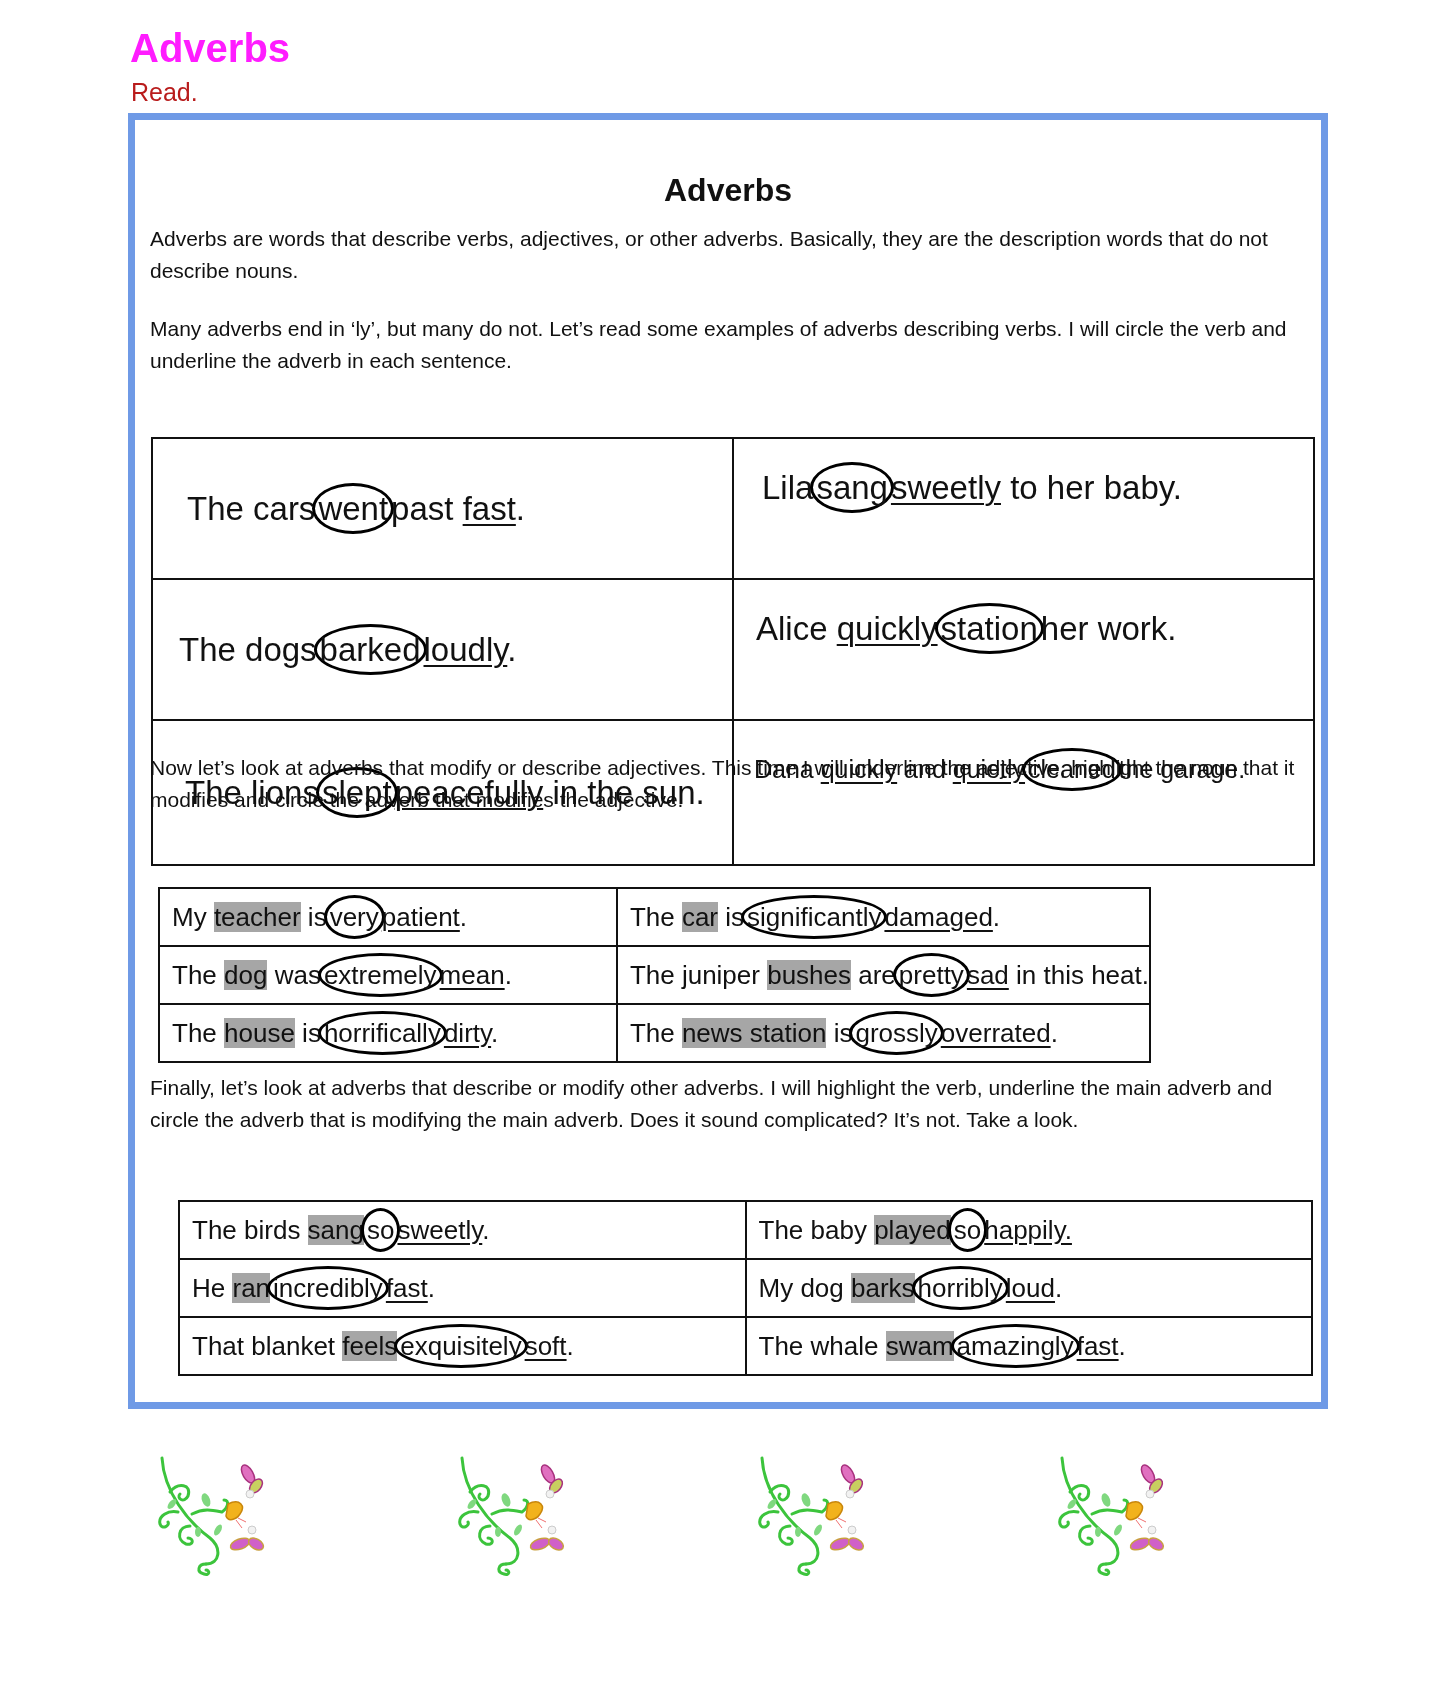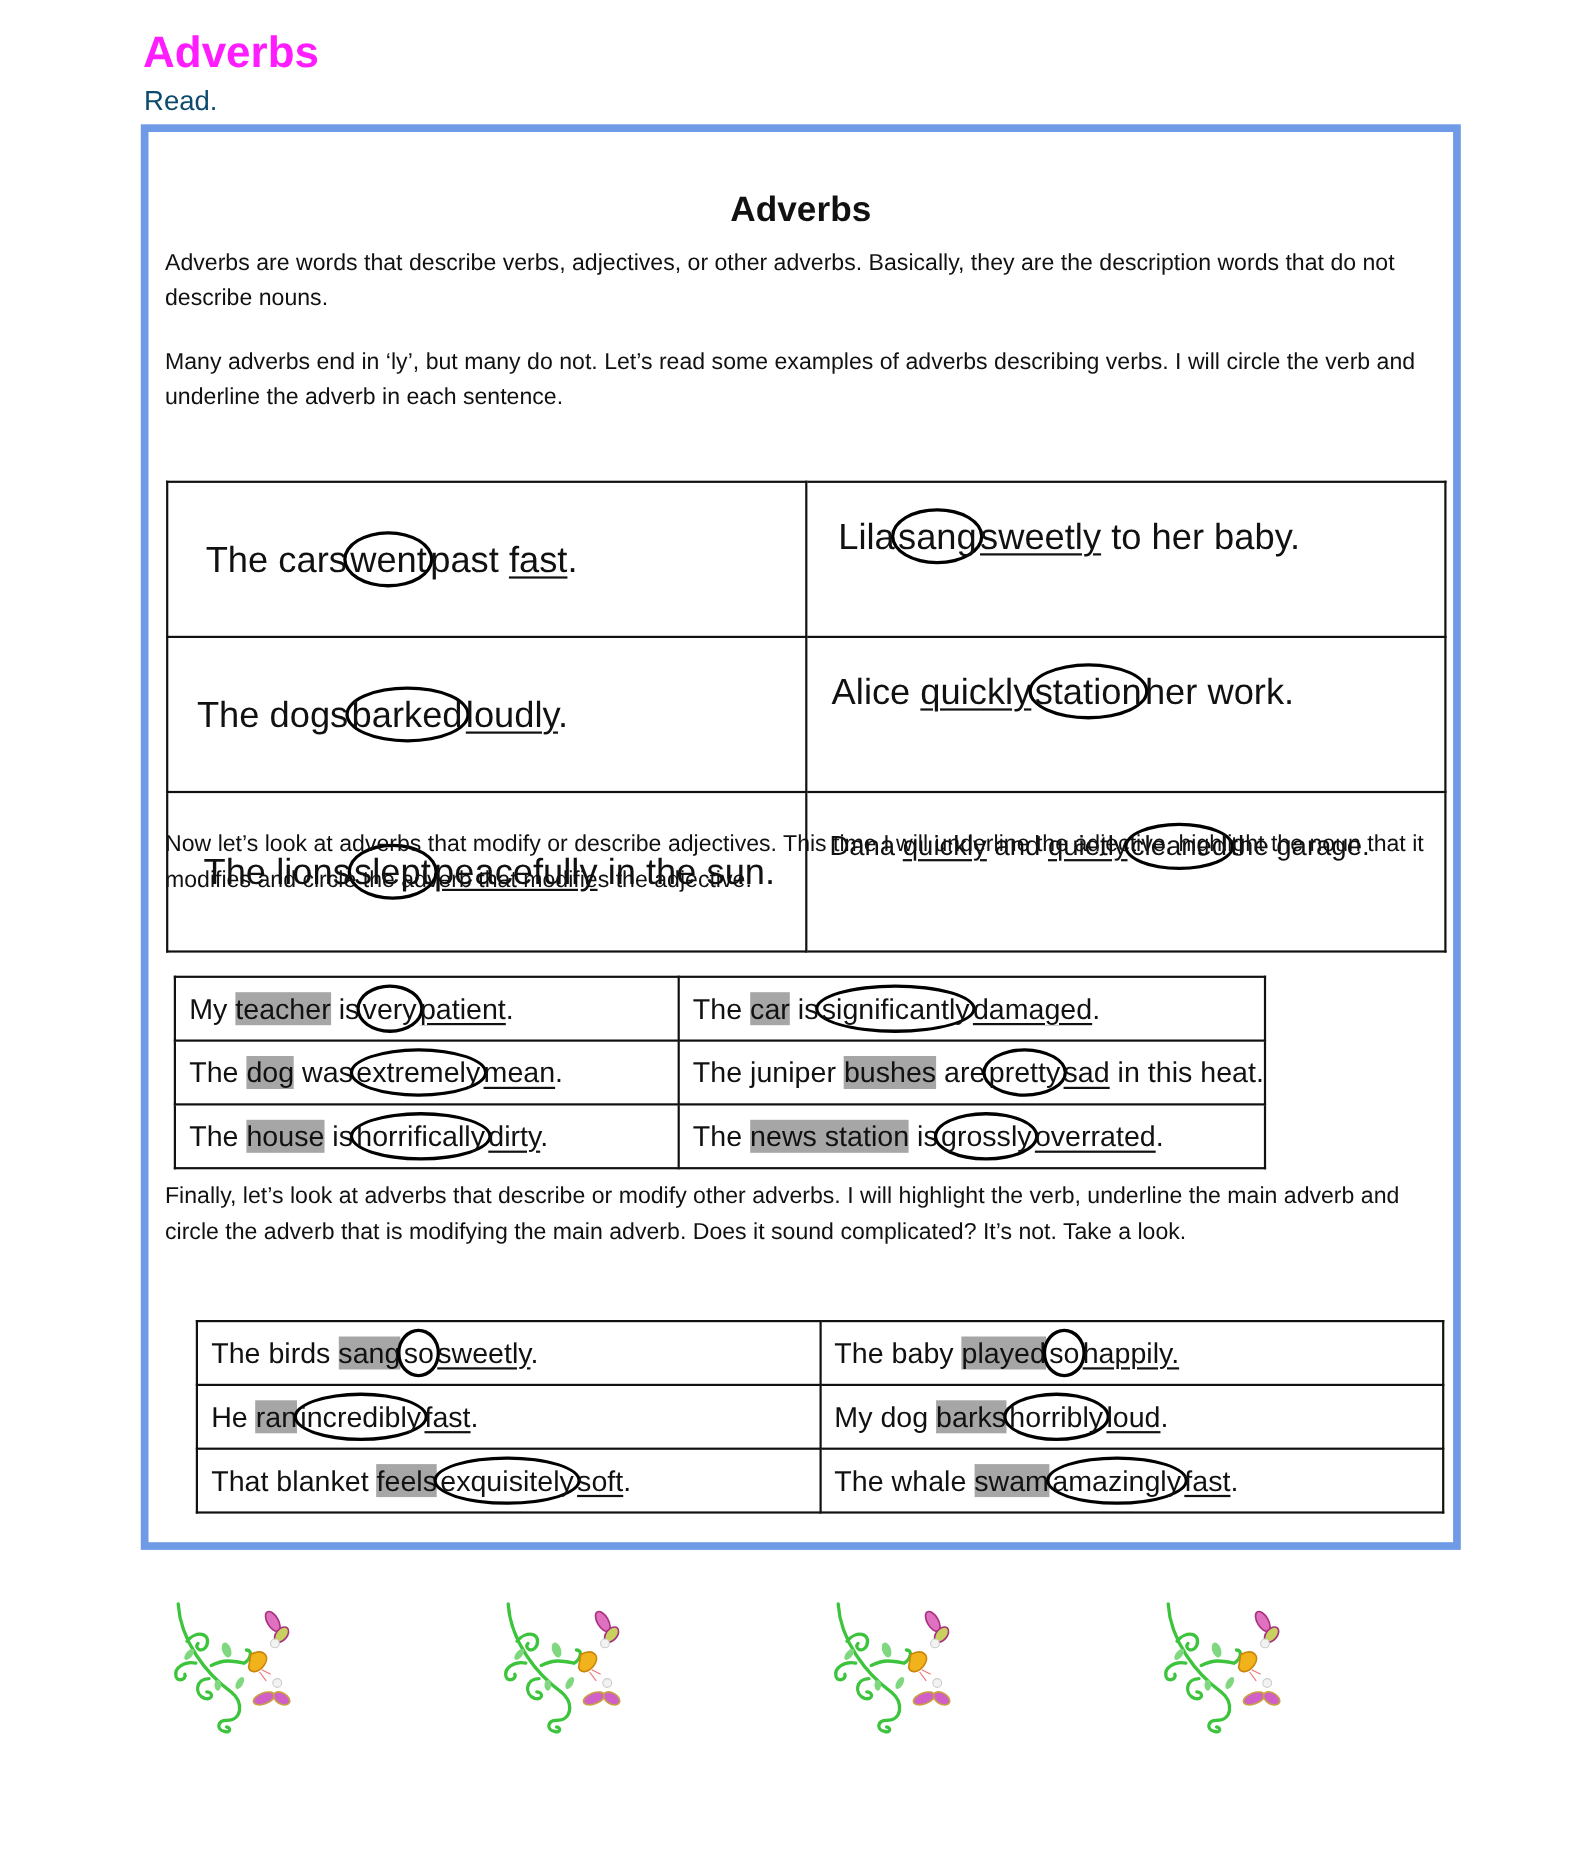--- a/index.html
+++ b/index.html
@@ -1,19 +1,19 @@
 <!DOCTYPE html>
 <html><head>
 <meta charset="utf-8">
 <style>
   html, body { margin: 0; padding: 0; background: #ffffff; }
   body { width: 1445px; height: 1703px; position: relative; overflow: hidden;
          font-family: "Liberation Sans", sans-serif; color: #111; }
   .page-title { position: absolute; left: 130px; top: 26px; font-size: 40px; font-weight: bold; color: #ff1cff; margin: 0; line-height: 1.1; }
-  .instruction { position: absolute; left: 131px; top: 78px; font-size: 25px; color: #0c4a6e; }
+  .instruction { position: absolute; left: 131px; top: 78px; font-size: 25px; color: #b91c1c; }
   .frame { position: absolute; left: 128px; top: 113px; width: 1186px; height: 1282px;
            border: 7px solid #6f9ae6; box-sizing: content-box; }
   .inner-title { position: absolute; left: 0; right: 0; top: 52px; text-align: center; font-size: 32px; font-weight: bold; }
   .para { position: absolute; left: 15px; width: 1170px; font-size: 21px; line-height: 32px; margin: 0; }
   table.ex { position: absolute; border-collapse: collapse; }
   table.ex td { border: 2px solid #111; padding: 0; vertical-align: middle; white-space: nowrap; }
   .t1 { left: 16px; top: 317px; width: 1164px; }
   .t1 td { height: 109px; width: 50%; font-size: 33px; }
   .t1 td.small { font-size: 25px; }
   .t2 { left: 23px; top: 767px; width: 993px; }

